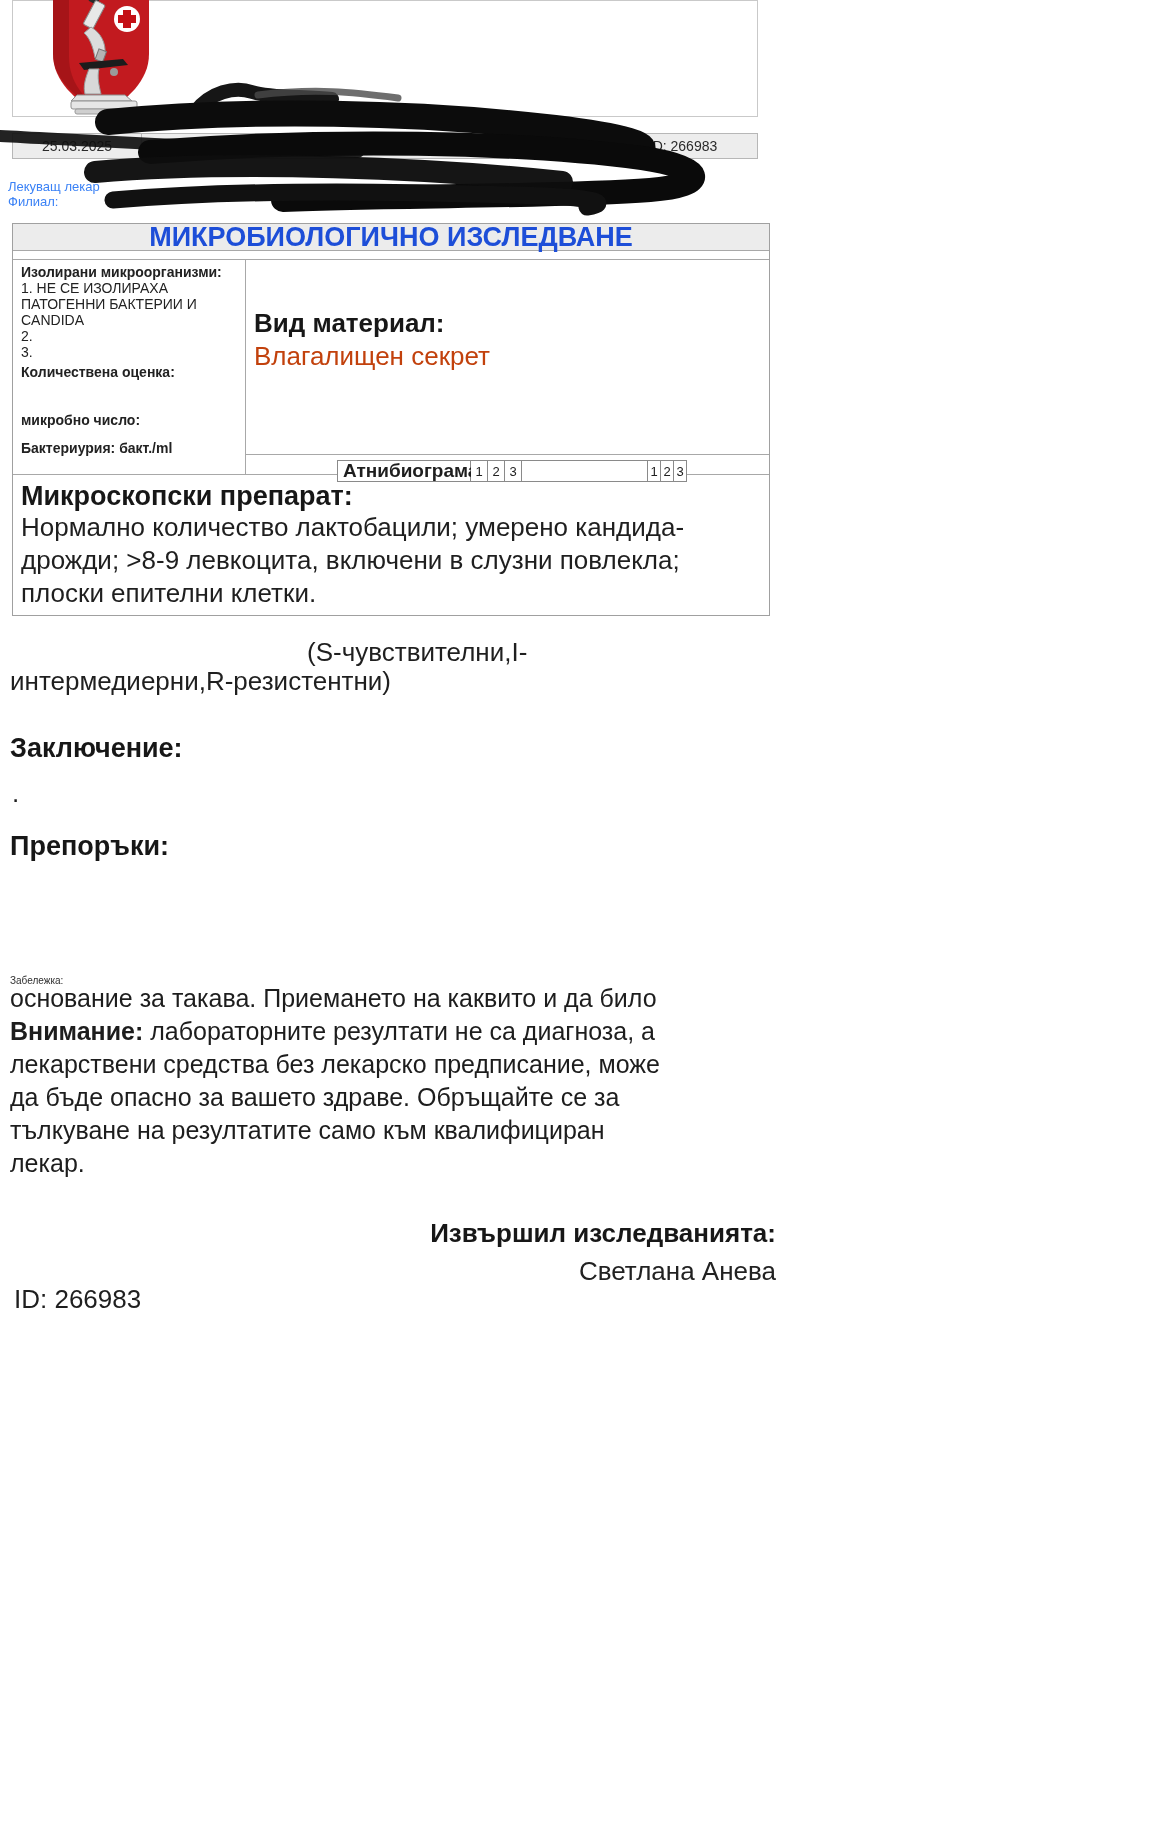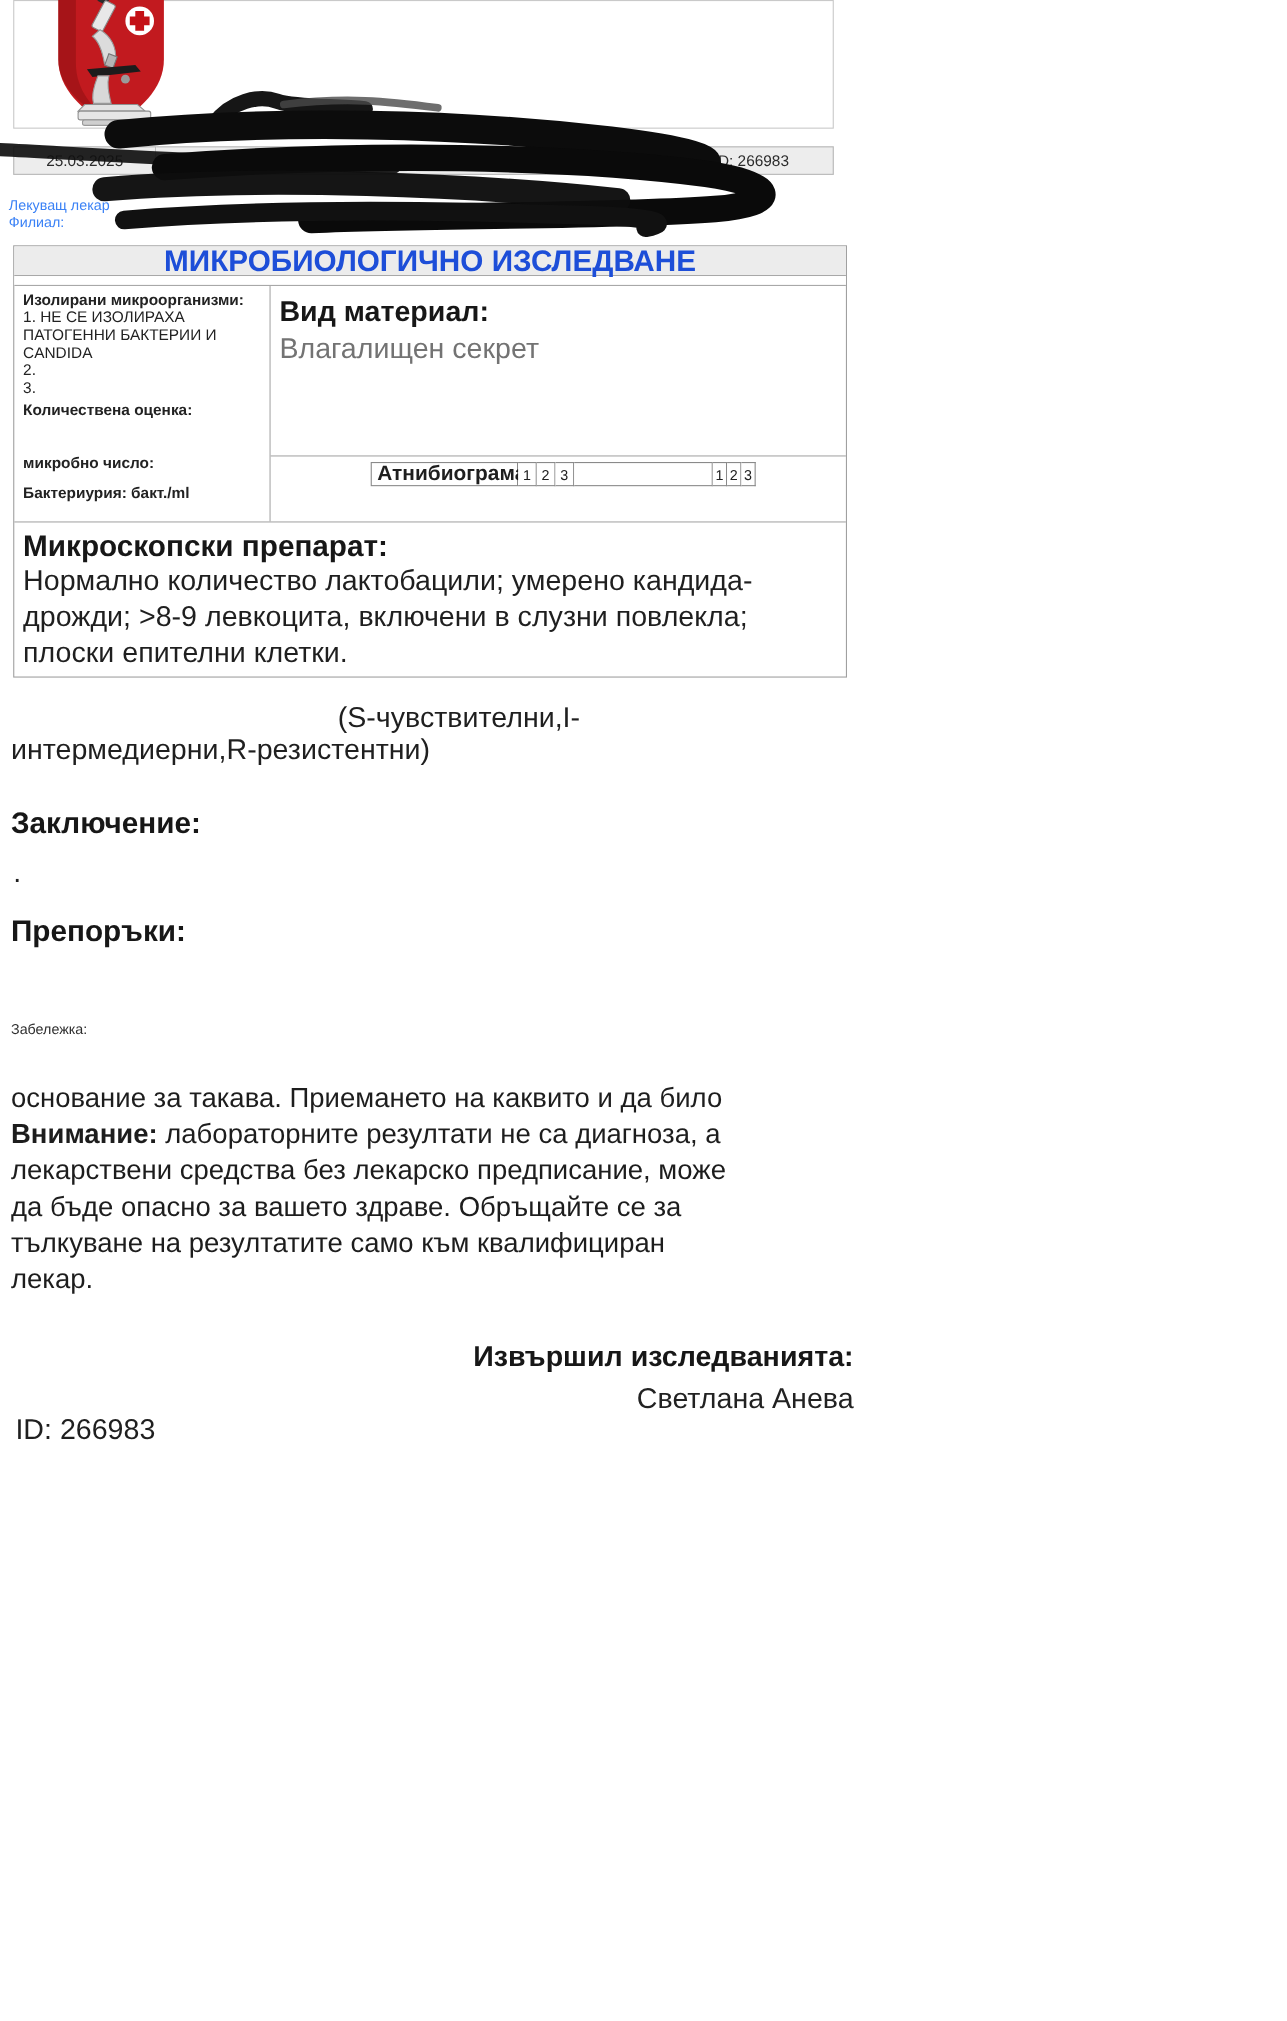--- a/index.html
+++ b/index.html
@@ -26,40 +26,40 @@
   .exam-table{position:absolute;left:12px;top:223px;width:758px;
               border:1px solid #a0a0a0;box-sizing:border-box;background:#fff;}
   .exam-title{height:27px;background:#ececec;border-bottom:1px solid #a8a8a8;
               display:flex;align-items:center;justify-content:center;
               font-size:27px;font-weight:bold;color:#1d4ed8;box-sizing:border-box;}
   .exam-spacer{height:8px;border-bottom:1px solid #a8a8a8;background:#fff;}
   .exam-cols{display:flex;height:214px;box-sizing:border-box;}
   .col-left{width:233px;border-right:1px solid #a8a8a8;box-sizing:border-box;
             padding:4px 6px 0 8px;font-size:14px;line-height:16px;color:#222;}
   .col-left .lbl{font-weight:bold;}
-  .col-right{flex:1;box-sizing:border-box;position:relative;}
+  .col-right{flex:1;box-sizing:border-box;position:relative;margin-top:40px;}
   .material-zone{height:155px;border-bottom:1px solid #a8a8a8;box-sizing:border-box;padding:7px 8px 0 8px;}
   .material-label{font-size:26px;font-weight:bold;line-height:33px;color:#171717;}
-  .material-value{font-size:26px;line-height:33px;color:#737373;}
+  .material-value{font-size:26px;line-height:33px;color:#c2410c;}
   .antibiogram-zone{padding:5px 0 0 91px;display:flex;align-items:flex-start;}
   .ab-box{border:1px solid #8a8a8a;height:22px;box-sizing:border-box;background:#fff;
           display:flex;align-items:center;}
   .ab-label{width:134px;padding-left:5px;font-size:19px;font-weight:bold;color:#1e1e1e;}
   .ab-d1{width:17px;justify-content:center;font-size:13px;border-left:none;}
   .ab-wide{width:126px;border-left:none;}
   .ab-d2{width:13px;justify-content:center;font-size:13px;border-left:none;}
   .microscopy{border-top:1px solid #a8a8a8;height:141px;box-sizing:border-box;padding:6px 8px 0 8px;}
   .micro-label{font-size:27px;font-weight:bold;line-height:30px;color:#171717;}
   .micro-line{font-size:26px;line-height:33px;color:#1f1f1f;white-space:nowrap;}
   
   .legend-1{position:absolute;left:307px;top:637px;font-size:26px;color:#1f1f1f;}
   .legend-2{position:absolute;left:10px;top:666px;font-size:26px;color:#1f1f1f;}
   .sec-label{position:absolute;left:10px;font-size:27px;font-weight:bold;color:#171717;}
   .conclusion-value{position:absolute;left:12px;top:778px;font-size:26px;color:#1f1f1f;}
-  .note-label{position:absolute;left:10px;top:928px;font-size:13px;color:#2e2e2e;}
+  .note-label{position:absolute;left:10px;top:975px;font-size:10px;color:#2e2e2e;}
   .warning{position:absolute;left:10px;top:982px;}
   .warn-line{font-size:25px;line-height:33px;color:#1d1d1d;white-space:nowrap;}
   .warn-bold{font-weight:bold;}
   .footer-block{position:absolute;left:300px;top:1218px;width:476px;text-align:right;}
   .performed-label{font-size:26px;font-weight:bold;color:#171717;}
   .performed-name{margin-top:7px;font-size:26px;color:#222;}
   .footer-id{position:absolute;left:14px;top:1284px;font-size:26px;color:#1f1f1f;}
 </style>
 </head>
 <body>

